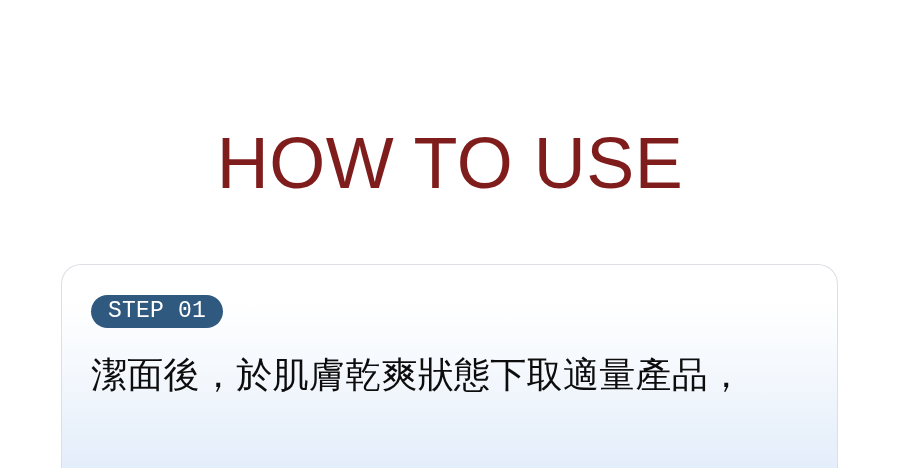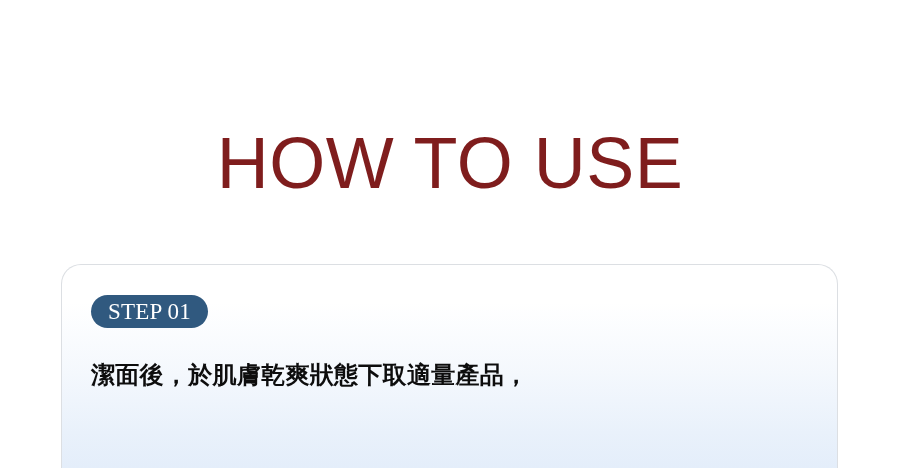--- a/index.html
+++ b/index.html
@@ -68,40 +68,40 @@
     padding: 0 17px;
     border-radius: 17px;
     background: #30597f;
     display: flex;
     align-items: center;
     justify-content: center;
     box-sizing: border-box;
   }
   .step-badge-label {
     color: #ffffff;
-    font-family: Liberation Serif, serif;
+    font-family: Liberation Mono, monospace;
     font-size: 23px;
     font-weight: 400;
     letter-spacing: 0.2px;
     line-height: 33px;
     white-space: nowrap;
     text-align: center;
   }
 
   
   .step-body {
     position: absolute;
     left: 29px;
     top: 86px;
     width: 700px;
   }
   .step-line {
     font-family: "DejaVu Sans", "Liberation Sans", sans-serif;
-    font-size: 24px;
-    font-weight: 700;
+    font-size: 36px;
+    font-weight: 400;
     line-height: 48px;
     color: #0d0d0d;
     letter-spacing: 0.3px;
     white-space: nowrap;
   }
 </style>
 </head>
 <body>
 
 <div class="page">

